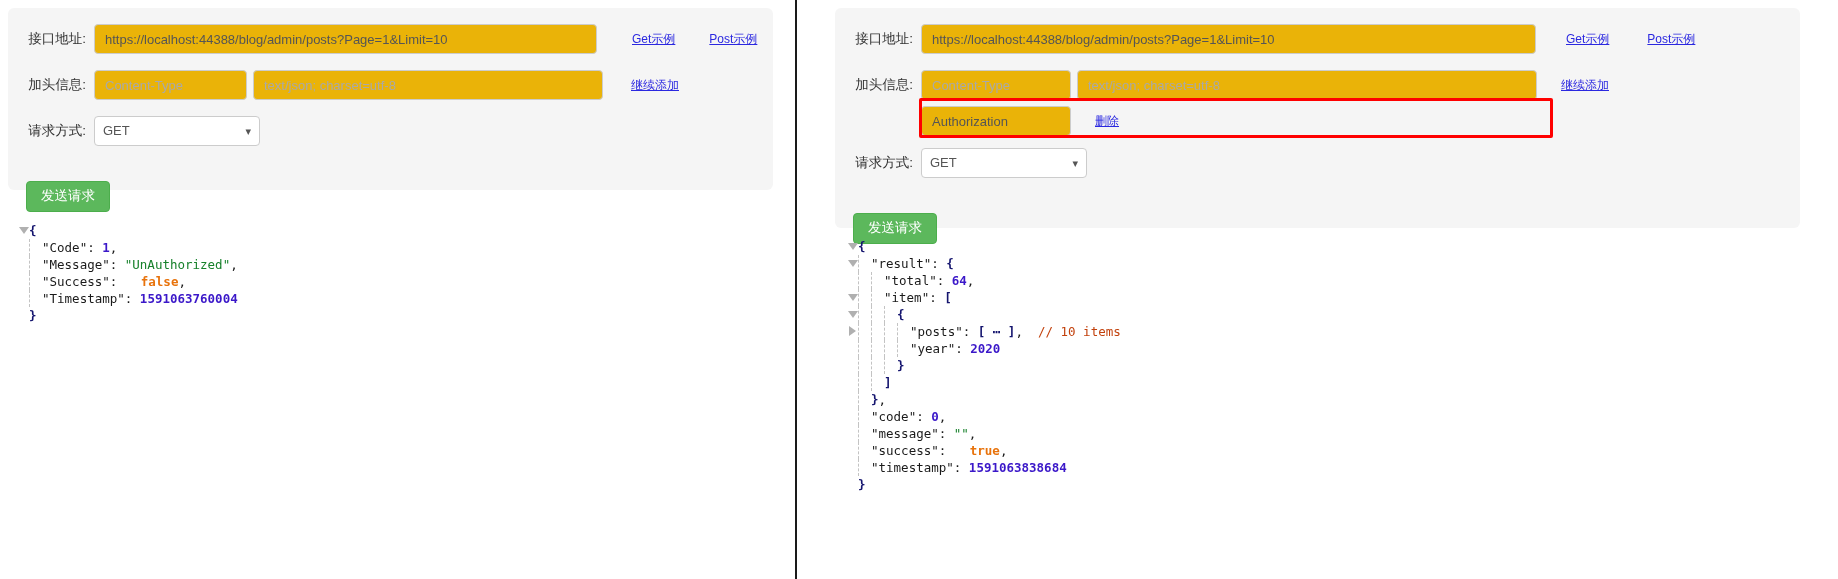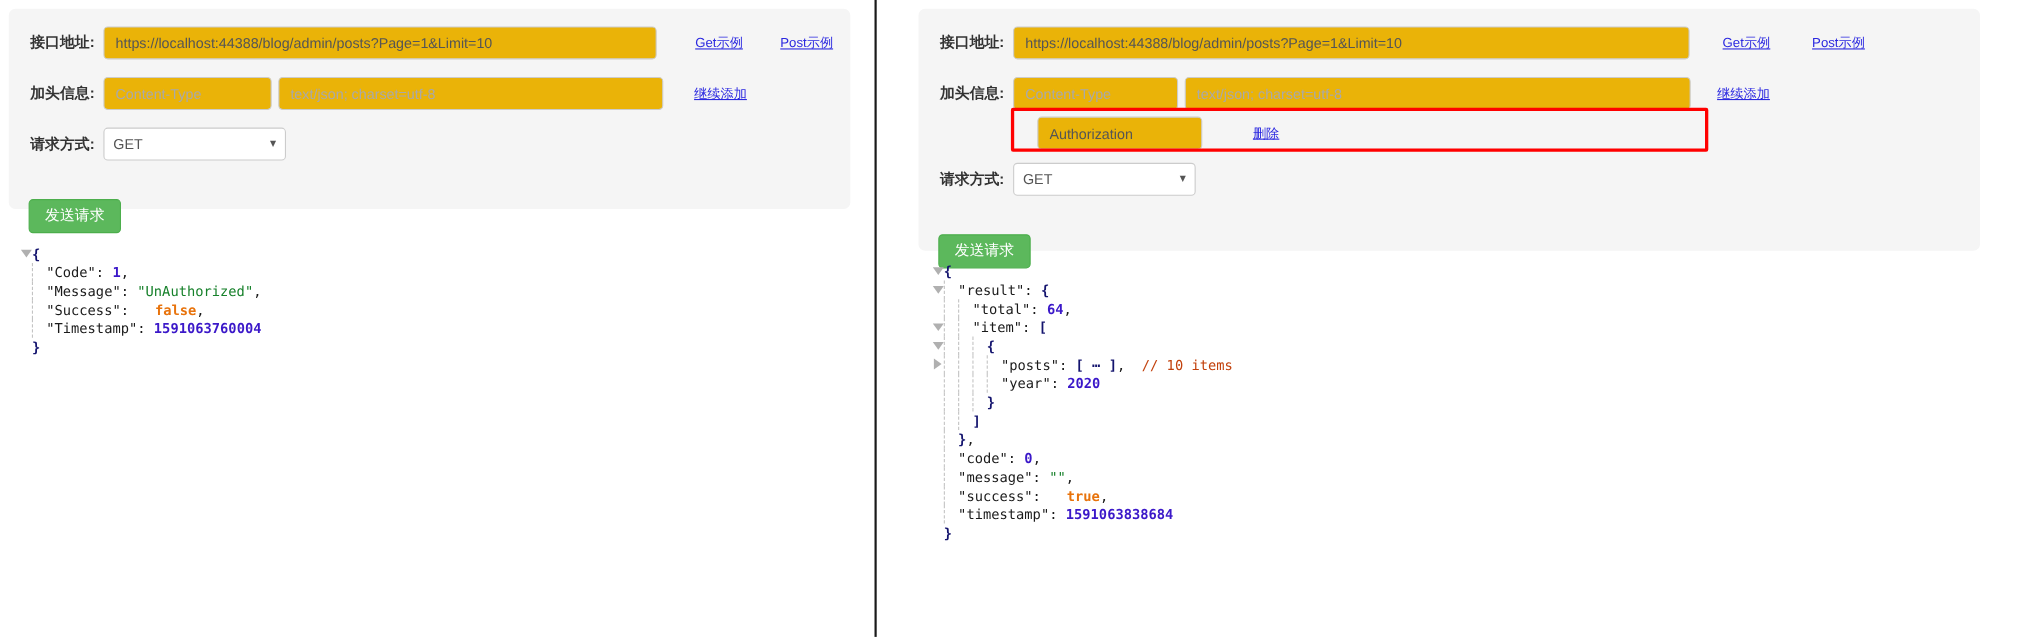--- a/index.html
+++ b/index.html
@@ -19,21 +19,21 @@
 
   
   .form-card{
     background:#f5f5f5;
     border-radius:6px;
     box-sizing:border-box;
   }
   .form-row{display:flex;align-items:center;margin-bottom:14px;}
   .form-row:last-child{margin-bottom:0;margin-top:35px;}
   .row-label{
-    font-size:13.5px;color:#333;font-weight:bold;
+    font-size:13.5px;color:#333;font-weight:normal;
     text-align:right;white-space:nowrap;
     font-family:"Liberation Sans","DejaVu Sans",sans-serif;
   }
   .fld{
     box-sizing:border-box;
     height:30px;
     border:1px solid #ccc;
     border-radius:4px;
     background:#eab308;
     font-size:13px;
@@ -172,21 +172,21 @@
         <a class="link" style="margin-left:38px;">Post示例</a>
       </div>
 
       <div class="form-row" style="margin-bottom:6px;">
         <div class="row-label" style="width:78px;margin-right:8px;">加头信息:</div>
         <input class="fld" type="text" style="width: 150px;" placeholder="Content-Type">
         <input class="fld" type="text" style="width: 460px; margin-left: 6px;" placeholder="text/json; charset=utf-8">
         <a class="link" style="margin-left:24px;">继续添加</a>
       </div>
 
-      <div class="form-row" style="margin-bottom:12px;position:relative;gap:22px;">
+      <div class="form-row" style="margin-bottom:12px;position:relative;">
         <div style="width:86px;"></div>
         <input class="fld" type="text" style="width: 150px;" value="Authorization">
         <a class="link" style="margin-left:24px;">删除</a>
       </div>
 
       <div class="form-row" style="margin-bottom:14px;">
         <div class="row-label" style="width:78px;margin-right:8px;">请求方式:</div>
         <span class="sel-wrap">
           <select class="fld" style="width:166px;">
               <option value="GET">GET</option>

